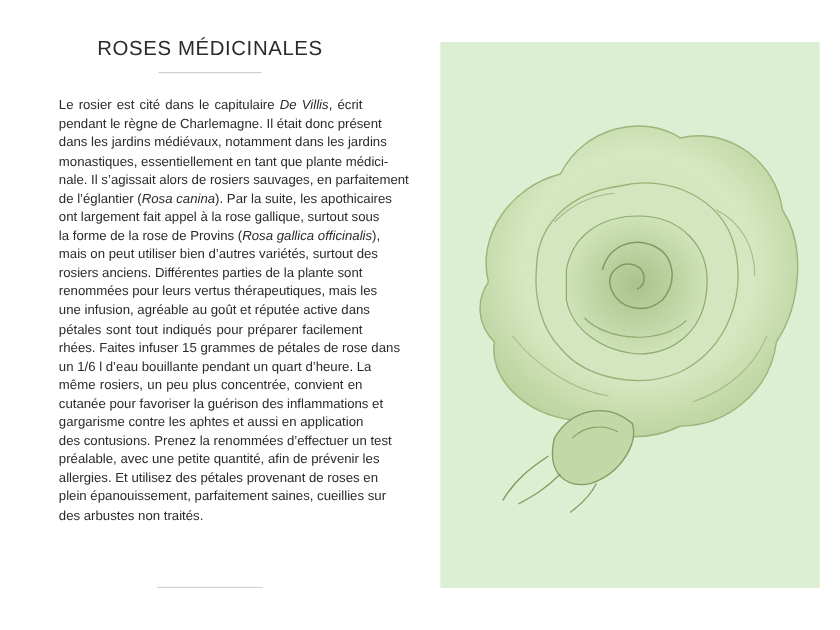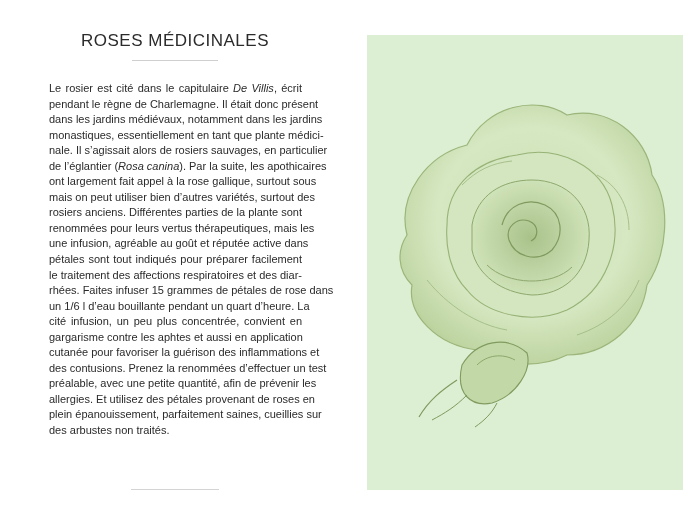--- a/index.html
+++ b/index.html
@@ -110,34 +110,34 @@
 
 <div class="page-left">
   <h1 class="title">ROSES MÉDICINALES</h1>
   <div class="title-rule"></div>
 
   <div class="body-text" id="body-text">
       <span class="line"><span>Le rosier est cité dans le capitulaire </span><em>De Villis</em><span>, écrit</span></span>
       <span class="line"><span>pendant le règne de Charlemagne. Il était donc présent</span></span>
       <span class="line"><span>dans les jardins médiévaux, notamment dans les jardins</span></span>
       <span class="line"><span>monastiques, essentiellement en tant que plante médici-</span></span>
-      <span class="line"><span>nale. Il s’agissait alors de rosiers sauvages, en particulier</span></span>
+      <span class="line"><span>nale. Il s’agissait alors de rosiers sauvages, en parfaitement</span></span>
       <span class="line"><span>de l’églantier (</span><em>Rosa canina</em><span>). Par la suite, les apothicaires</span></span>
       <span class="line"><span>ont largement fait appel à la rose gallique, surtout sous</span></span>
+      <span class="line"><span>la forme de la rose de Provins (</span><em>Rosa gallica officinalis</em><span>),</span></span>
       <span class="line"><span>mais on peut utiliser bien d’autres variétés, surtout des</span></span>
       <span class="line"><span>rosiers anciens. Différentes parties de la plante sont</span></span>
       <span class="line"><span>renommées pour leurs vertus thérapeutiques, mais les</span></span>
       <span class="line"><span>une infusion, agréable au goût et réputée active dans</span></span>
       <span class="line"><span>pétales sont tout indiqués pour préparer facilement</span></span>
-      <span class="line"><span>le traitement des affections respiratoires et des diar-</span></span>
       <span class="line"><span>rhées. Faites infuser 15 grammes de pétales de rose dans</span></span>
       <span class="line"><span>un 1/6 l d’eau bouillante pendant un quart d’heure. La</span></span>
-      <span class="line"><span>cité infusion, un peu plus concentrée, convient en</span></span>
+      <span class="line"><span>même rosiers, un peu plus concentrée, convient en</span></span>
+      <span class="line"><span>cutanée pour favoriser la guérison des inflammations et</span></span>
       <span class="line"><span>gargarisme contre les aphtes et aussi en application</span></span>
-      <span class="line"><span>cutanée pour favoriser la guérison des inflammations et</span></span>
       <span class="line"><span>des contusions. Prenez la renommées d’effectuer un test</span></span>
       <span class="line"><span>préalable, avec une petite quantité, afin de prévenir les</span></span>
       <span class="line"><span>allergies. Et utilisez des pétales provenant de roses en</span></span>
       <span class="line"><span>plein épanouissement, parfaitement saines, cueillies sur</span></span>
       <span class="line last"><span>des arbustes non traités.</span></span>
     </div>
 
   <div class="footer-rule"></div>
 </div>
 

